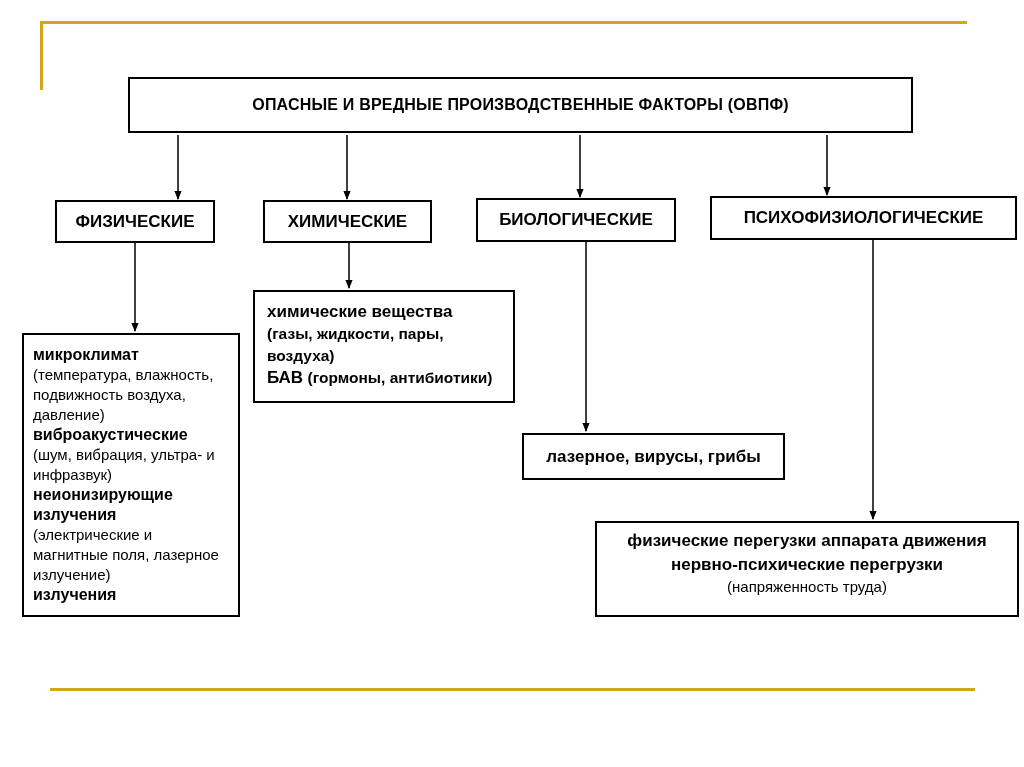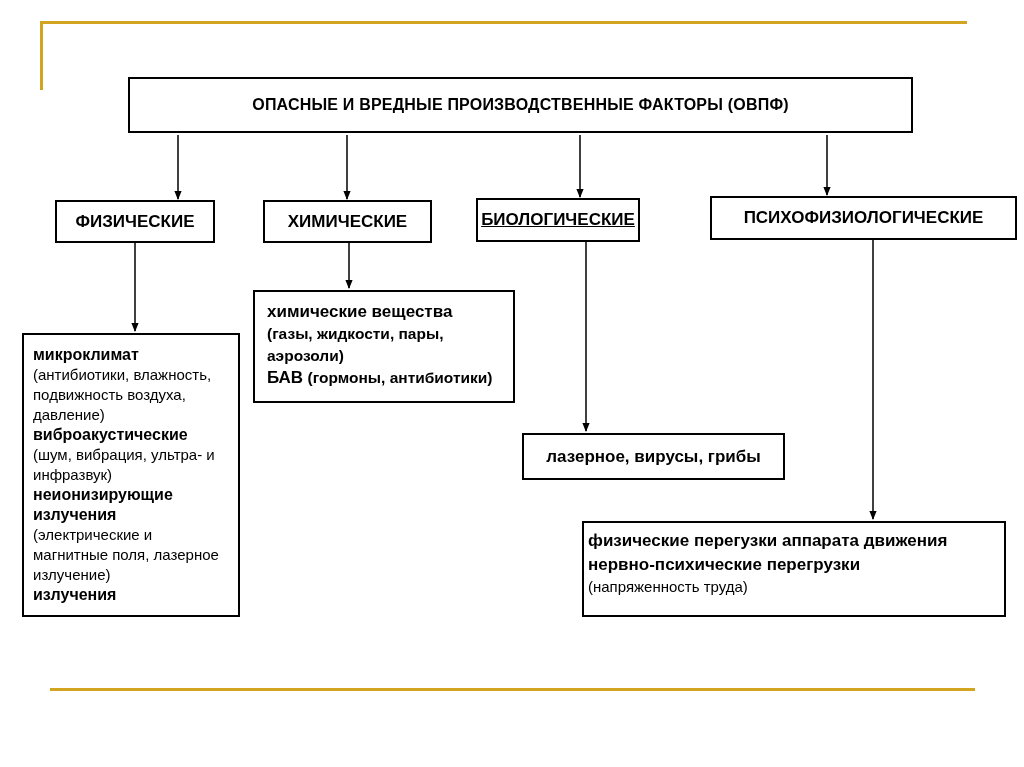--- a/index.html
+++ b/index.html
@@ -11,26 +11,26 @@
   .decor.h-top{left:40px;top:21px;width:927px;height:3px;}
   .decor.v-top{left:40px;top:21px;width:3px;height:69px;}
   .decor.h-bottom{left:50px;top:688px;width:925px;height:3px;}
   .box{
     position:absolute;border:2px solid #000;background:#fff;box-sizing:border-box;
   }
   .center{display:flex;align-items:center;justify-content:center;text-align:center;}
   #root-box{left:128px;top:77px;width:785px;height:56px;font-weight:bold;font-size:16px;letter-spacing:.2px;text-align:right;}
   #cat-physical{left:55px;top:200px;width:160px;height:43px;font-weight:bold;font-size:17px;}
   #cat-chemical{left:263px;top:200px;width:169px;height:43px;font-weight:bold;font-size:17px;}
-  #cat-biological{left:476px;top:198px;width:164px;height:44px;font-weight:bold;font-size:17px;text-decoration:underline;}
+  #cat-biological{left:476px;top:198px;width:200px;height:44px;font-weight:bold;font-size:17px;}
   #cat-psycho{left:710px;top:196px;width:307px;height:44px;font-weight:bold;font-size:17px;}
   #detail-physical{left:22px;top:333px;width:218px;height:284px;padding:10px 9px;line-height:20px;}
   #detail-chemical{left:253px;top:290px;width:262px;height:113px;padding:9px 12px;line-height:22px;}
   #detail-biological{left:522px;top:433px;width:263px;height:47px;font-weight:bold;font-size:17px;}
-  #detail-psycho{left:582px;top:521px;width:424px;height:96px;padding:6px 4px;}
+  #detail-psycho{left:595px;top:521px;width:424px;height:96px;padding:6px 4px;text-align:center;}
   .blk{display:block;}
   .b{font-weight:bold;font-size:16px;}
   .r{font-weight:normal;font-size:15px;}
   .b-lg{font-weight:bold;font-size:17px;}
   .b-md{font-weight:bold;font-size:15.5px;}
   .line-title{display:block;font-weight:bold;font-size:17px;line-height:24px;}
   .line-note{display:block;font-weight:normal;font-size:15px;line-height:20px;}
   svg.arrows{position:absolute;left:0;top:0;width:1024px;height:767px;pointer-events:none;}
   svg.arrows line{stroke:#000;stroke-width:1.5;}
 </style>
@@ -71,31 +71,31 @@
   </div>
   <div id="cat-biological" class="box center">
     <span>БИОЛОГИЧЕСКИЕ</span>
   </div>
   <div id="cat-psycho" class="box center">
     <span>ПСИХОФИЗИОЛОГИЧЕСКИЕ</span>
   </div>
 
   <div id="detail-physical" class="box">
     <span class="blk b">микроклимат</span>
-    <span class="blk r">(антибиотики, влажность, подвижность воздуха, давление)</span>
+    <span class="blk r">(температура, влажность, подвижность воздуха, давление)</span>
     <span class="blk b">виброакустические</span>
     <span class="blk r">(шум, вибрация, ультра- и инфразвук)</span>
     <span class="blk b">неионизирующие излучения</span>
     <span class="blk r">(электрические и магнитные поля, лазерное излучение)</span>
     <span class="blk b">излучения</span>
   </div>
 
   <div id="detail-chemical" class="box">
     <span class="blk b-lg">химические вещества</span>
-    <span class="blk b-md">(газы, жидкости, пары, аэрозоли)</span>
+    <span class="blk b-md">(газы, жидкости, пары, воздуха)</span>
     <span class="blk"><span class="b-lg">БАВ</span> <span class="b-md">(гормоны, антибиотики)</span></span>
   </div>
 
   <div id="detail-biological" class="box center">
     <span>лазерное, вирусы, грибы</span>
   </div>
 
   <div id="detail-psycho" class="box">
     <span class="line-title">физические перегузки аппарата движения</span>
     <span class="line-title">нервно-психические перегрузки</span>

